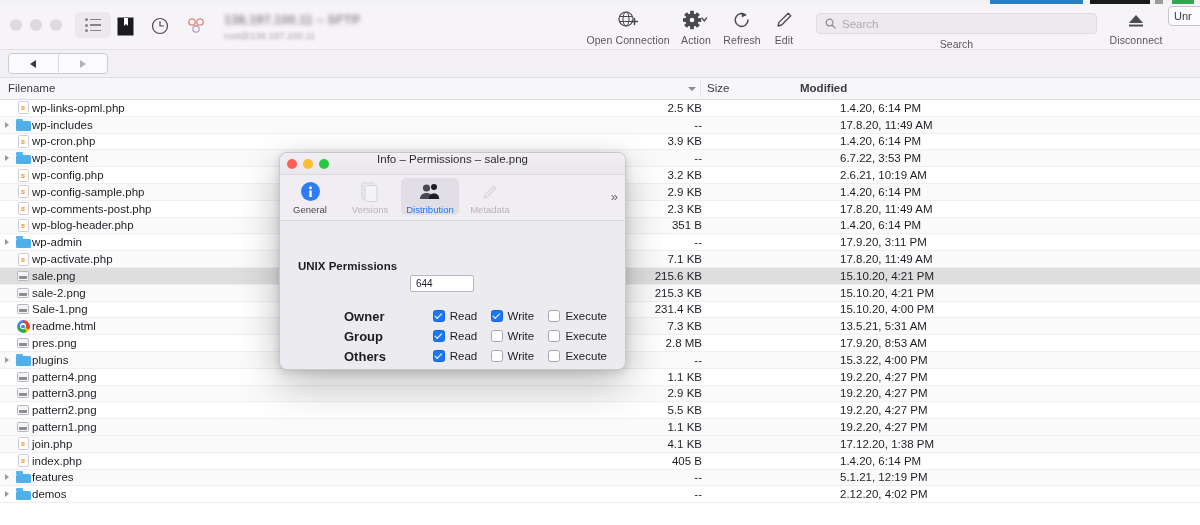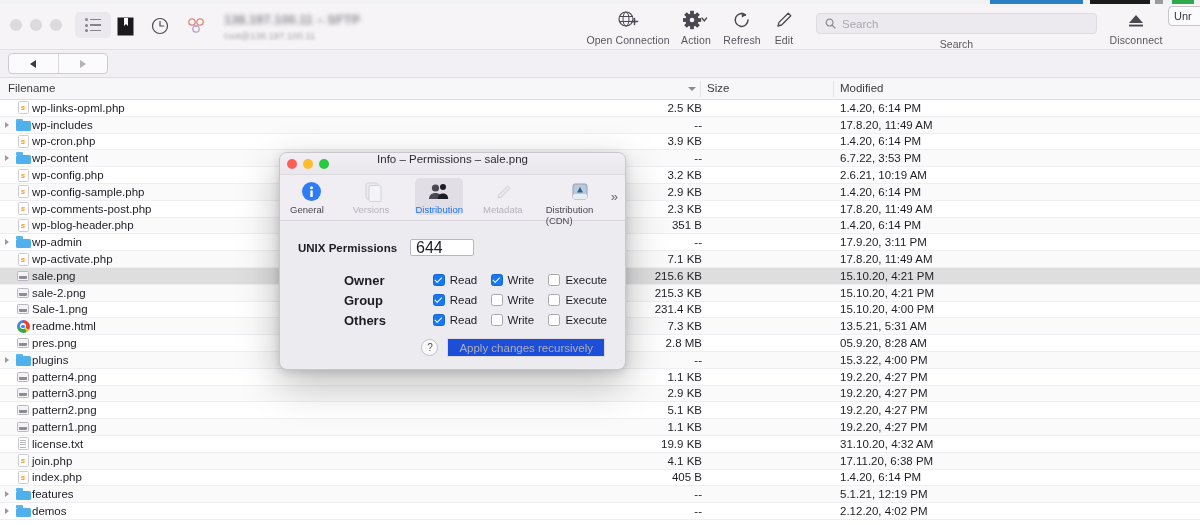--- a/index.html
+++ b/index.html
@@ -95,21 +95,21 @@
   .stepper { position: absolute; right: 4px; top: 3px; display: flex; flex-direction: column; gap: 2px; align-items: center; }
   .stepper i { width: 0; height: 0; border-left: 3.5px solid transparent; border-right: 3.5px solid transparent; display: block; }
   .stepper .up { border-bottom: 4px solid #55525a; }
   .stepper .dn { border-top: 4px solid #55525a; }
 
   
   .colhead { position: relative; height: 22px; background: #f7f6f8; border-bottom: 1px solid #dcd9e0; font-size: 11.5px; color: #3c3a41; }
   .colhead .c { position: absolute; top: 4px; }
   .ch-name { left: 8px; }
   .ch-size { left: 707px; }
-  .ch-mod  { left: 840px; }
+  .ch-mod  { left: 800px; font-weight: bold; }
   .sortchev { position: absolute; left: 688px; top: 9px; width: 0; height: 0;
     border-left: 4px solid transparent; border-right: 4px solid transparent; border-top: 4.5px solid #8d8a92; }
   .colsep { position: absolute; top: 3px; width: 1px; height: 16px; background: #e3e0e6; }
 
   
   .filelist { position: relative; height: 443px; overflow: hidden; }
   .row { position: relative; height: 16.8px; display: flex; align-items: center; border-bottom: 1px solid #f0eef2; }
   .row.alt { background: #fafafb; }
   .row.sel { background: #dededf; }
   .disc { width: 14px; display: flex; justify-content: center; flex: none; }
@@ -148,36 +148,36 @@
     display: flex; justify-content: center; position: relative;
     font-size: 11.5px; color: #2d2b32; border-bottom: 1px solid #dcd9e0;
   }
   .dlg-lights { position: absolute; left: 7px; top: 6px; display: flex; gap: 6px; }
   .dlg-lights i { width: 10px; height: 10px; border-radius: 50%; display: block; }
   .dlg-lights .r { background: #ff5f57; }
   .dlg-lights .y { background: #febc2e; }
   .dlg-lights .g { background: #28c840; }
 
   .dlg-tabs { height: 46px; background: #f0eef3; border-bottom: 1px solid #d8d5dd; display: flex; align-items: flex-start; padding-top: 3px; position: relative; }
-  .dtab { width: 58px; text-align: left; padding-top: 2px; border-radius: 5px; margin: 0 10px; }
+  .dtab { width: 58px; text-align: center; padding-top: 2px; border-radius: 5px; margin: 0 1px; }
   .dtab.active { background: #e1dee5; }
   .dtab .g { height: 22px; display: flex; align-items: center; justify-content: center; }
   .dtab .l { font-size: 9.5px; margin-top: 2px; color: #4a484f; }
   .dtab.active .l { color: #1a77f2; }
   .dtab.dim .l { color: #b6b3bb; }
   .dtab.wide { width: 94px; }
   .dlg-more { position: absolute; right: 7px; top: 14px; font-size: 13px; color: #6b686f; }
 
   .dlg-body { padding: 18px 18px 0 18px; position: relative; }
   .perm-label { font-size: 11.5px; font-weight: bold; color: #1e1c23; }
   .perm-row1 { display: flex; align-items: center; margin-bottom: 16px; }
   .perm-row1 .lbl { width: 112px; }
   .perm-input {
     width: 64px; height: 17px; background: #fff; border: 1px solid #b9b6bf; border-radius: 2px;
-    font-size: 16px; color: #1e1c23; padding-left: 5px; display: flex; align-items: center;
+    font-size: 10px; color: #1e1c23; padding-left: 5px; display: flex; align-items: center; margin-top: 36px;
   }
   .perm-grid .gr { display: flex; align-items: center; height: 16px; margin-bottom: 4px; }
   .perm-grid .who { width: 112px; font-size: 13px; font-weight: bold; color: #1e1c23; margin-left: 46px; }
   .cbox { display: flex; align-items: center; gap: 5px; }
   .cb-r { width: 73px; }
   .cb-w { width: 73px; }
   .cb { width: 12px; height: 12px; border-radius: 2.5px; border: 1px solid #a9a6af; background: #fdfdfe; flex: none;
         display: flex; align-items: center; justify-content: center; }
   .cb.on { background: #1a77f2; border-color: #1367da; }
   .cb.on::after { content: ""; width: 6px; height: 3px; border-left: 1.6px solid #fff; border-bottom: 1.6px solid #fff;
@@ -495,21 +495,21 @@
         <span class="fsize">7.3 KB</span>
         <span class="fmod">13.5.21, 5:31 AM</span>
       </div>
       <div class="row">
         <span class="disc"></span>
         <span class="ic">
           <span class="i-png"></span>
         </span>
         <span class="fname">pres.png</span>
         <span class="fsize">2.8 MB</span>
-        <span class="fmod">05.9.20, 8:28 AM</span>
+        <span class="fmod">17.9.20, 8:53 AM</span>
       </div>
       <div class="row alt">
         <span class="disc">
           <i></i>
         </span>
         <span class="ic">
           <span class="i-folder">
             <span class="tab"></span>
             <span class="bd"></span>
           </span>
@@ -535,54 +535,40 @@
         <span class="fname">pattern3.png</span>
         <span class="fsize">2.9 KB</span>
         <span class="fmod">19.2.20, 4:27 PM</span>
       </div>
       <div class="row">
         <span class="disc"></span>
         <span class="ic">
           <span class="i-png"></span>
         </span>
         <span class="fname">pattern2.png</span>
-        <span class="fsize">5.1 KB</span>
+        <span class="fsize">5.5 KB</span>
         <span class="fmod">19.2.20, 4:27 PM</span>
       </div>
       <div class="row alt">
         <span class="disc"></span>
         <span class="ic">
           <span class="i-png"></span>
         </span>
         <span class="fname">pattern1.png</span>
         <span class="fsize">1.1 KB</span>
         <span class="fmod">19.2.20, 4:27 PM</span>
       </div>
-      <div class="row">
-        <span class="disc"></span>
-        <span class="ic">
-          <span class="i-txt">
-            <u></u>
-            <u></u>
-            <u></u>
-            <u></u>
-          </span>
-        </span>
-        <span class="fname">license.txt</span>
-        <span class="fsize">19.9 KB</span>
-        <span class="fmod">31.10.20, 4:32 AM</span>
-      </div>
       <div class="row alt">
         <span class="disc"></span>
         <span class="ic">
           <span class="i-php">s</span>
         </span>
         <span class="fname">join.php</span>
         <span class="fsize">4.1 KB</span>
-        <span class="fmod">17.11.20, 6:38 PM</span>
+        <span class="fmod">17.12.20, 1:38 PM</span>
       </div>
       <div class="row">
         <span class="disc"></span>
         <span class="ic">
           <span class="i-php">s</span>
         </span>
         <span class="fname">index.php</span>
         <span class="fsize">405 B</span>
         <span class="fmod">1.4.20, 6:14 PM</span>
       </div>
@@ -662,30 +648,20 @@
 
       <div class="dtab dim">
         <div class="g">
           <svg width="20" height="21" viewBox="0 0 20 21">
             <path d="M4 17 L5 13.6 L13.6 5 L16 7.4 L7.4 16 Z" fill="#e8e6ea" stroke="#cfccd4"></path>
           </svg>
         </div>
         <div class="l">Metadata</div>
       </div>
 
-      <div class="dtab wide">
-        <div class="g">
-          <svg width="22" height="21" viewBox="0 0 22 21">
-            <rect x="4" y="3" width="14" height="15" rx="2" fill="#b9cadb" stroke="#8fa3b8"></rect>
-            <rect x="4" y="13" width="14" height="5" rx="1.5" fill="#e7edf3"></rect>
-            <path d="M11 6 L14 11.5 H8 Z" fill="#2f5f95"></path>
-          </svg>
-        </div>
-        <div class="l">Distribution (CDN)</div>
-      </div>
 
       <div class="dlg-more">»</div>
     </div>
 
     <div class="dlg-body">
       <div class="perm-row1">
         <div class="lbl perm-label">UNIX Permissions</div>
         <div class="perm-input">644</div>
       </div>
 

